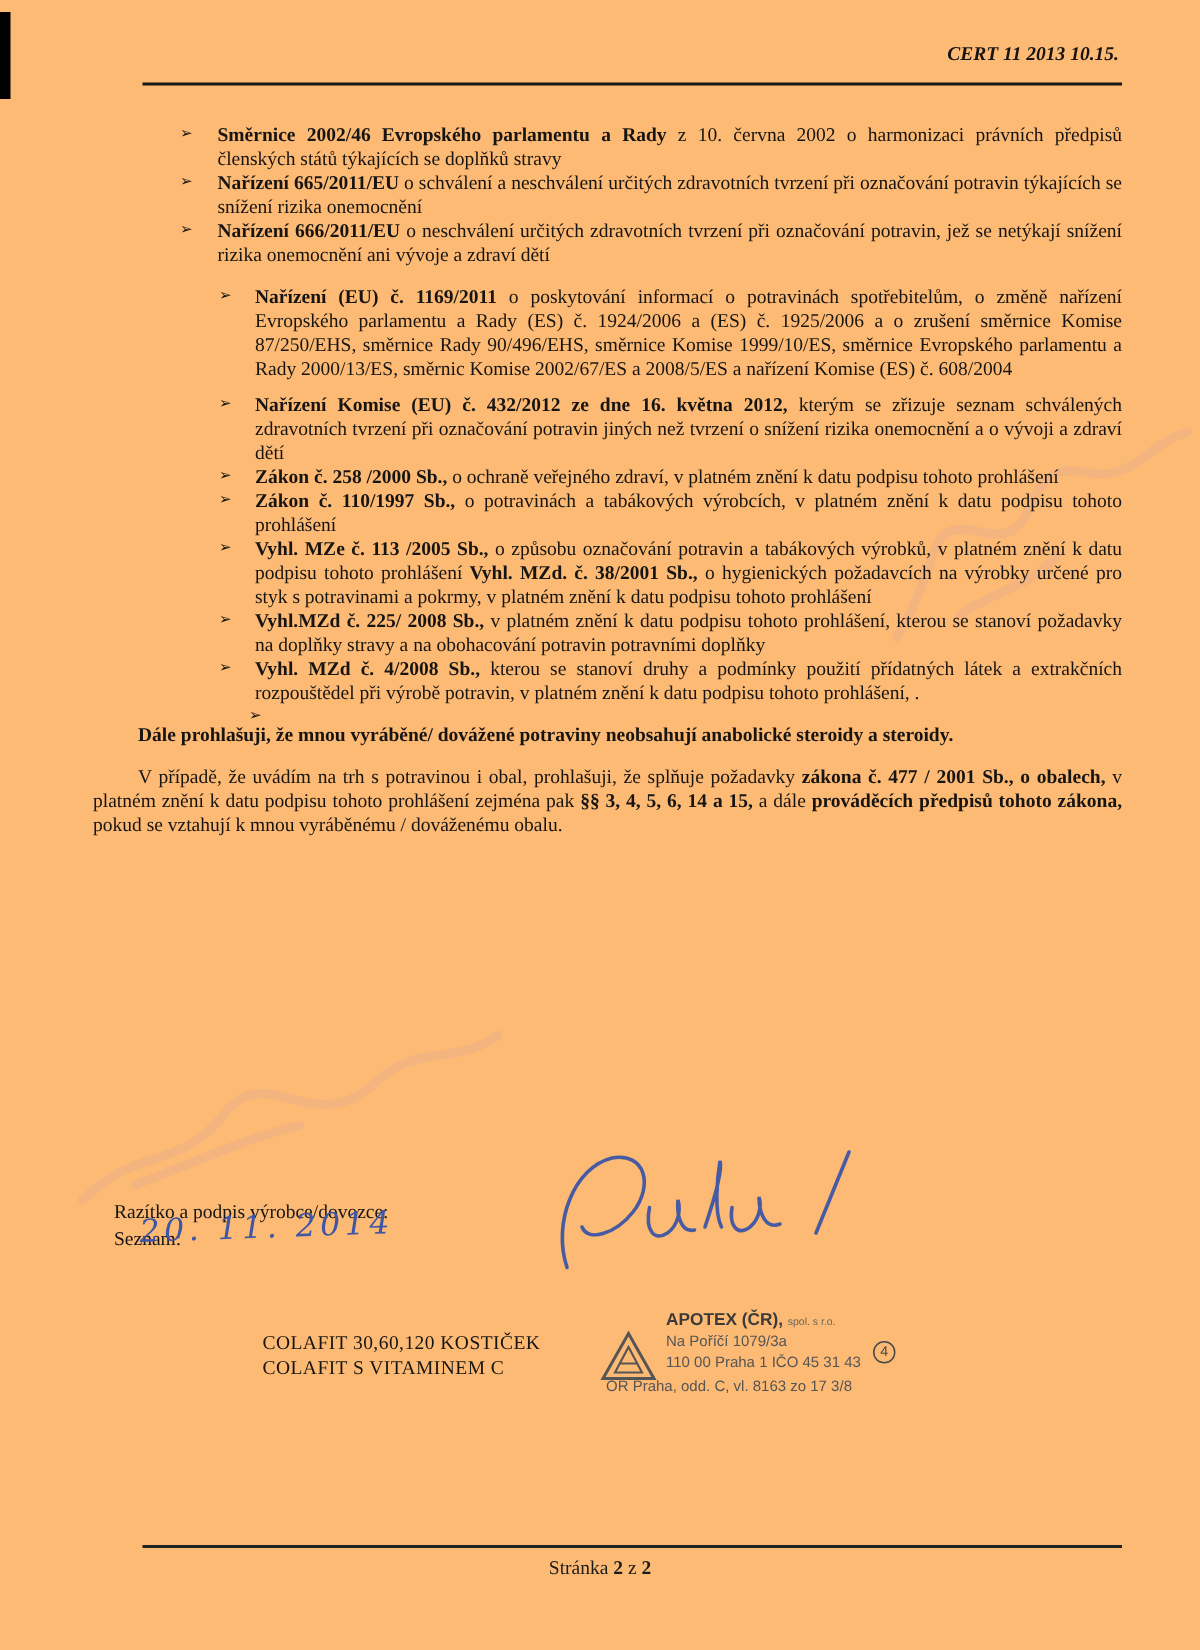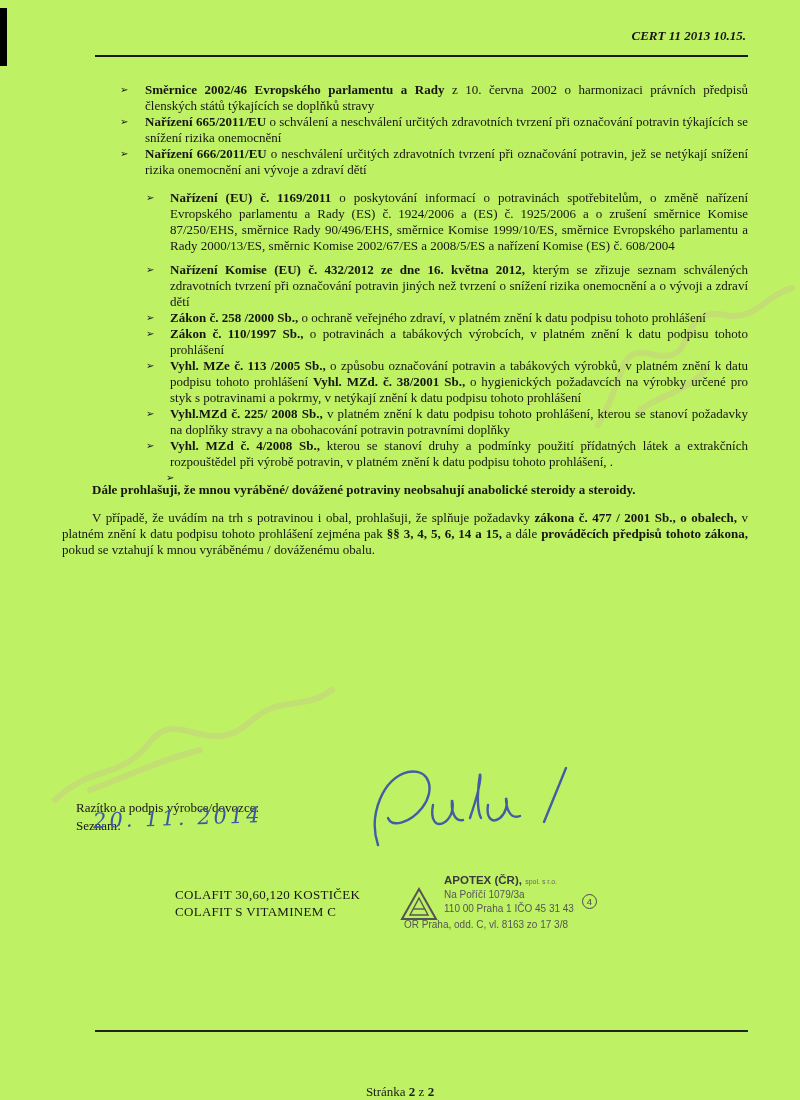--- a/index.html
+++ b/index.html
@@ -1,19 +1,19 @@
 <!DOCTYPE html>
 <html><head>
 <meta charset="utf-8">
 <style>
   * { margin:0; padding:0; box-sizing:border-box; }
   html,body { background:#ffffff; }
   .page {
     position:relative; width:800px; height:1100px; margin:0 auto;
-    background:#bef264; overflow:hidden;
+    background:#fdba74; overflow:hidden;
     font-family:"Liberation Serif", serif; font-size:13px; color:#171513;
   }
   .scan-artifact { position:absolute; left:0; top:8px; width:7px; height:58px; background:#000; }
   .header-cert { position:absolute; top:28px; right:54px; font-style:italic; font-weight:bold; font-size:13px; }
   .rule-top { position:absolute; top:55px; left:95px; right:52px; height:2px; background:#191919; }
 
   .content { position:absolute; top:82px; left:62px; width:686px; line-height:16px; text-align:justify; }
 
   .li { position:relative; }
   .arrow { position:absolute; top:0; font-family:"DejaVu Sans", sans-serif; font-size:10px; color:#111; }
@@ -48,21 +48,21 @@
   .stamp-small { font-size:7px; font-weight:normal; color:#666; }
   .stamp-line { font-family:"Liberation Sans", sans-serif; font-size:10px; color:#555; margin-top:3px; white-space:nowrap; }
   .stamp-bottom { margin-left:6px; margin-top:5px; }
   .stamp-badge {
     position:absolute; right:6px; top:20px; width:15px; height:15px;
     border:1.4px solid #4a4a4a; border-radius:50%;
     text-align:center; line-height:14px; font-size:9.5px; font-family:"Liberation Sans", sans-serif;
   }
 
   .rule-bottom { position:absolute; left:95px; right:52px; top:1030px; height:1.5px; background:#222; }
-  .footer-text { position:absolute; top:1037px; left:0; right:0; text-align:center; font-size:13px; color:#1c1c1c;margin-top:47px; }
+  .footer-text { position:absolute; top:1037px; left:0; right:0; text-align:center; font-size:13px; color:#1c1c1c; }
 </style>
 </head>
 <body>
 
 <div class="page">
 
   <svg class="watermark-svg" width="800" height="1100" viewBox="0 0 800 1100">
     <g fill="none" stroke="#d4a0a0" stroke-width="6" stroke-linecap="round" opacity="0.55">
       <path d="M 598 425 C 630 370 615 345 655 355 C 700 365 675 305 725 315 C 755 322 765 295 792 288"></path>
       <path d="M 640 410 C 660 395 690 390 705 370"></path>
@@ -102,21 +102,21 @@
     <div class="li l2">
       <span class="arrow">➢</span>
       <b>Zákon č. 258 /2000 Sb.,</b><span> o ochraně veřejného zdraví, v platném znění k datu podpisu tohoto prohlášení</span>
     </div>
     <div class="li l2">
       <span class="arrow">➢</span>
       <b>Zákon č. 110/1997 Sb.,</b><span> o potravinách a tabákových výrobcích, v platném znění k datu podpisu tohoto prohlášení</span>
     </div>
     <div class="li l2">
       <span class="arrow">➢</span>
-      <b>Vyhl. MZe č. 113 /2005 Sb.,</b><span> o způsobu označování potravin a tabákových výrobků, v platném znění k datu podpisu tohoto prohlášení </span><b>Vyhl. MZd. č. 38/2001 Sb.,</b><span> o hygienických požadavcích na výrobky určené pro styk s potravinami a pokrmy, v netýkají znění k datu podpisu tohoto prohlášení</span>
+      <b>Vyhl. MZe č. 113 /2005 Sb.,</b><span> o způsobu označování potravin a tabákových výrobků, v platném znění k datu podpisu tohoto prohlášení </span><b>Vyhl. MZd. č. 38/2001 Sb.,</b><span> o hygienických požadavcích na výrobky určené pro styk s potravinami a pokrmy, v platném znění k datu podpisu tohoto prohlášení</span>
     </div>
     <div class="li l2">
       <span class="arrow">➢</span>
       <b>Vyhl.MZd č. 225/ 2008 Sb.,</b><span> v platném znění k datu podpisu tohoto prohlášení, kterou se stanoví požadavky na doplňky stravy a na obohacování potravin potravními doplňky</span>
     </div>
     <div class="li l2">
       <span class="arrow">➢</span>
       <b>Vyhl. MZd č. 4/2008 Sb.,</b><span> kterou se stanoví druhy a podmínky použití přídatných látek a extrakčních rozpouštědel při výrobě potravin, v platném znění k datu podpisu tohoto prohlášení, .</span>
     </div>
 

